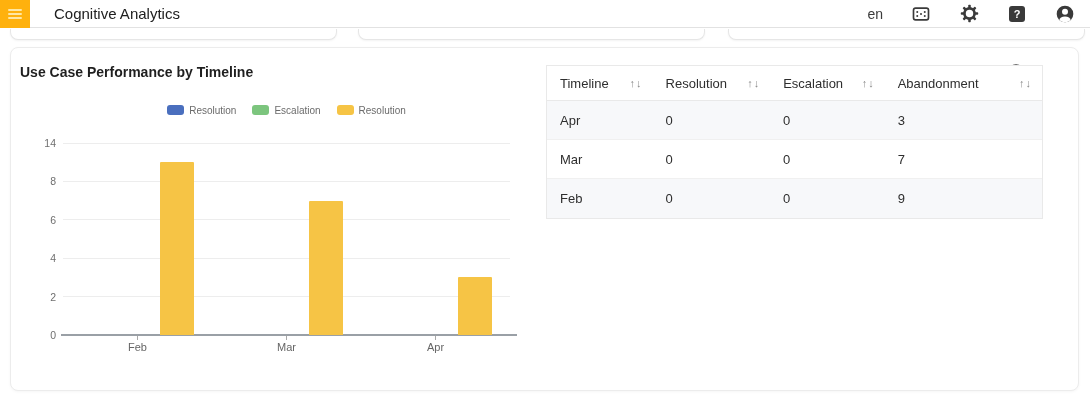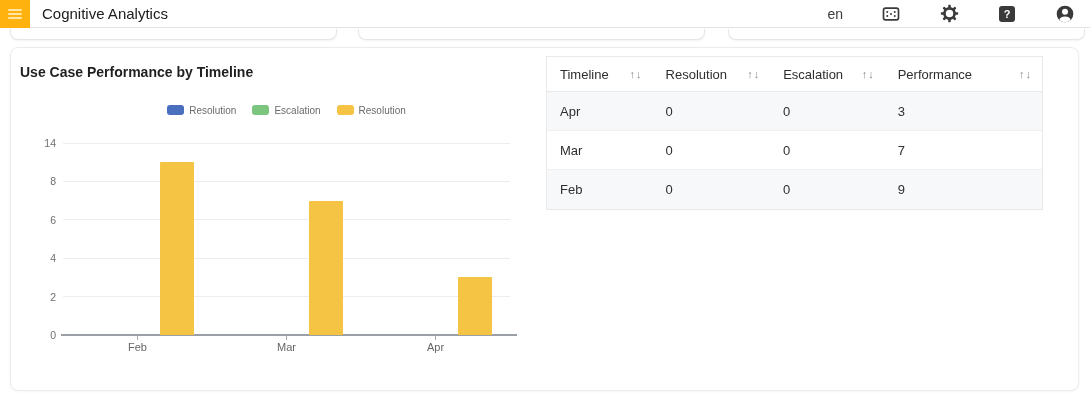--- a/index.html
+++ b/index.html
@@ -5,22 +5,22 @@
   * { margin:0; padding:0; box-sizing:border-box; }
   html,body { width:1090px; height:408px; background:#ffffff;
     font-family:"Liberation Sans", sans-serif; overflow:hidden; position:relative; }
 
   
   .topbar { position:absolute; left:0; top:0; width:1090px; height:28px;
     background:#fff; border-bottom:1px solid #e2e2e2; display:flex; align-items:center; }
   .menu-btn { width:30px; height:28px; background:#ffb10d; display:flex; flex-direction:column;
     justify-content:center; align-items:center; gap:2px; cursor:pointer; }
   .menu-btn i { display:block; width:14px; height:2px; background:#ffe7a3; border-radius:1px; }
-  .app-title { margin-left:12px; font-size:15px; color:#202020; }
-  .topbar-right { margin-left:auto; display:flex; align-items:center; gap:38px; margin-right:15px; }
+  .app-title { margin-left:24px; font-size:15px; color:#202020; }
+  .topbar-right { margin-left:auto; display:flex; align-items:center; gap:28px; margin-right:15px; }
   .lang { font-size:14px; color:#3c3c3c; }
   .tb-icon { width:20px; height:20px; display:flex; align-items:center; justify-content:center; cursor:pointer; }
   .help-box { width:16px; height:16px; background:#3a3a3a; border-radius:3px; color:#fff;
     font-size:11px; font-weight:bold; display:flex; align-items:center; justify-content:center; }
 
   
   .sliver { position:absolute; top:29px; height:11px; background:#fff;
     border:1px solid #e6e6e6; border-top:none; border-radius:0 0 8px 8px;
     box-shadow:0 1px 2px rgba(0,0,0,0.05); }
   .sliver.s1 { left:10px;  width:327px; }
@@ -47,21 +47,21 @@
   .plot { position:absolute; left:63px; top:143px; width:447px; height:192px; }
   .gridline { position:absolute; left:0; width:447px; height:1px; background:#ededed; }
   .ytick { position:absolute; left:-45px; width:38px; text-align:right;
     font-size:10.5px; color:#6f6f6f; line-height:12px; }
   .axisline { position:absolute; left:-2px; top:190.5px; width:456px; height:2px; background:#9aa0a6; }
   .bar { position:absolute; border-radius:1px 1px 0 0; }
   .cat-tick { position:absolute; width:1px; height:4px; top:193px; background:#a9a9a9; }
   .xtick { position:absolute; top:198px; width:80px; text-align:center; font-size:11px; color:#666; }
 
   
-  .dtable { position:absolute; left:546px; top:56px; width:497px; border:1px solid #e9e9e9; background:#fff; }
+  .dtable { position:absolute; left:546px; top:65px; width:497px; border:1px solid #e9e9e9; background:#fff; }
   .thead { display:flex; height:35px; border-bottom:1px solid #e9e9e9; align-items:center; }
   .th { display:flex; align-items:center; justify-content:space-between;
     padding:0 10px 0 13px; font-size:13px; color:#2e2e2e; height:100%; cursor:pointer; }
   .sort { font-size:11px; color:#8a8a8a; letter-spacing:1px; white-space:nowrap; }
   .trow { display:flex; height:39px; align-items:center; border-bottom:1px solid #f0f0f0; }
   .trow:last-child { border-bottom:none; }
   .trow.alt { background:#f7f8fa; }
   .td { padding-left:13px; font-size:13px; color:#2e2e2e; }
 </style>
 </head>
@@ -194,21 +194,21 @@
       </div>
       <div class="th" style="width: 118px;">
         <div class="" style="display: inline;">Resolution</div>
         <div class="sort" style="display: inline;">↑↓</div>
       </div>
       <div class="th" style="width: 115px;">
         <div class="" style="display: inline;">Escalation</div>
         <div class="sort" style="display: inline;">↑↓</div>
       </div>
       <div class="th" style="width: 158px;">
-        <div class="" style="display: inline;">Performance</div>
+        <div class="" style="display: inline;">Abandonment</div>
         <div class="sort" style="display: inline;">↑↓</div>
       </div>
     </div>
   <div id="tbody">
       <div class="trow alt">
         <div class="td" style="width: 106px;">Apr</div>
         <div class="td" style="width: 118px;">0</div>
         <div class="td" style="width: 115px;">0</div>
         <div class="td" style="width: 158px;">3</div>
       </div>

